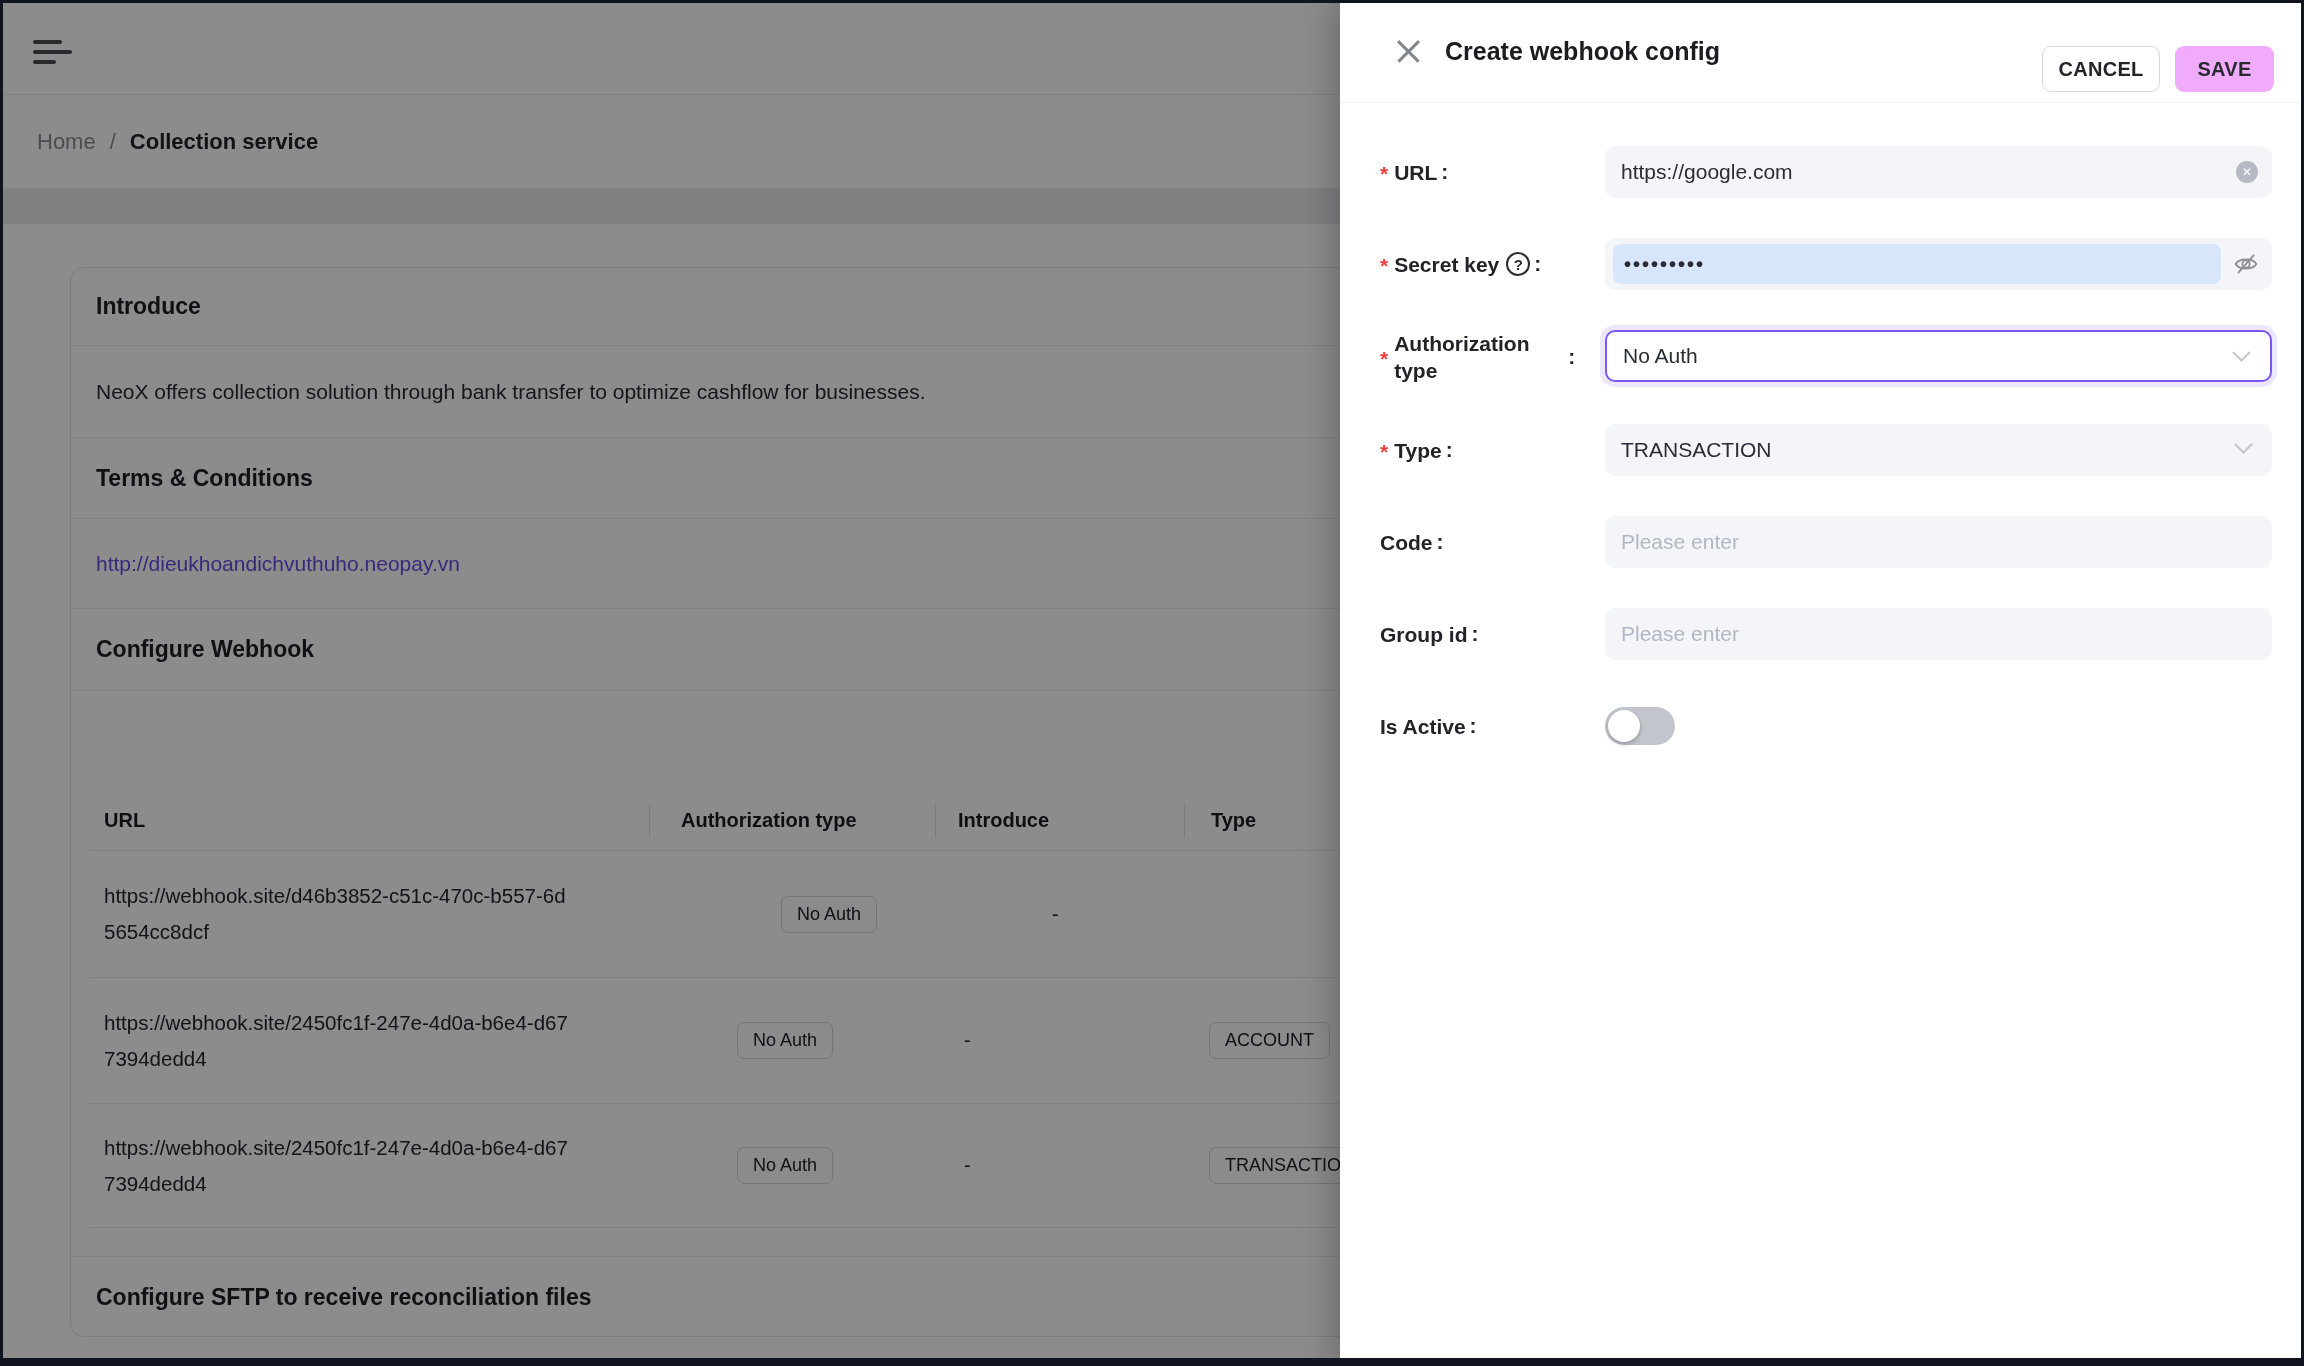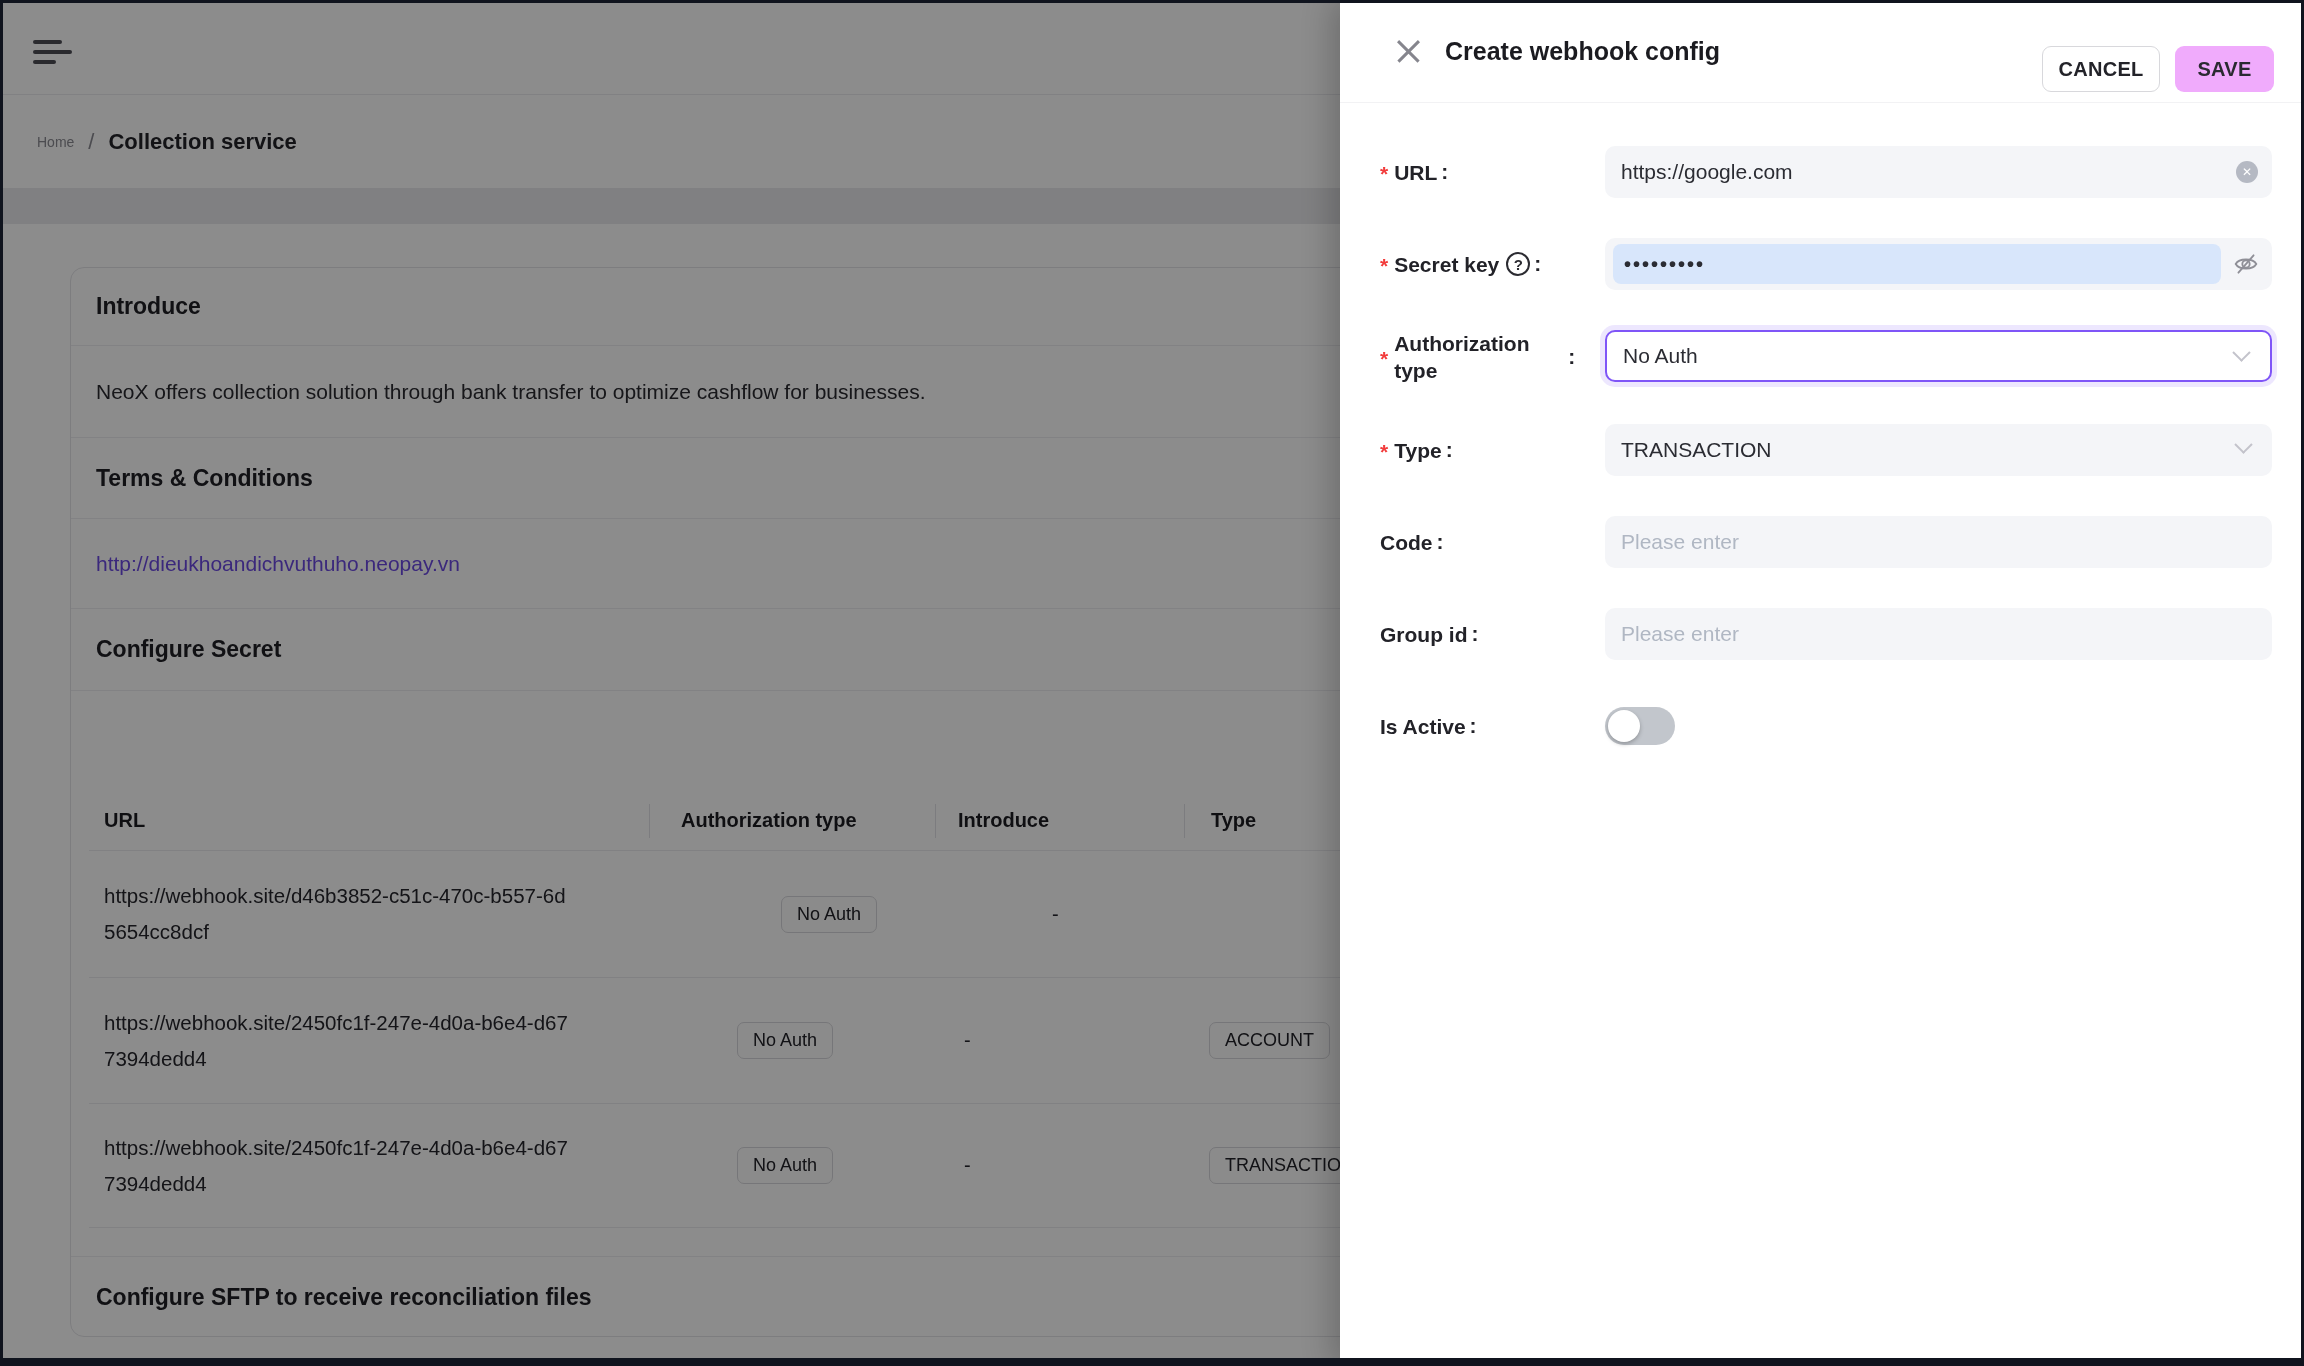--- a/index.html
+++ b/index.html
@@ -13,21 +13,21 @@
   
   .page { position:absolute; inset:0; background:#fff; }
   .topbar { position:absolute; left:0; top:0; width:100%; height:95px; background:#fff; border-bottom:1px solid #ececee; }
   .hamburger { position:absolute; left:33px; top:40px; width:40px; height:27px; cursor:pointer; }
   .hamburger i { display:block; height:4px; border-radius:2px; background:#4d4d55; margin-bottom:6px; }
   .hamburger i:nth-child(1){ width:29px; }
   .hamburger i:nth-child(2){ width:39px; }
   .hamburger i:nth-child(3){ width:23px; }
 
   .crumbstrip { position:absolute; left:0; top:95px; width:100%; height:93px; background:#fff; display:flex; align-items:center; padding-left:37px; }
-  .crumb-home { color:#8a8a92; font-size:14px; }
+  .crumb-home { color:#8a8a92; font-size:22px; }
   .crumb-sep { color:#8a8a92; font-size:22px; margin:0 14px; }
   .crumb-cur { color:#232329; font-size:22px; font-weight:700; }
 
   .graystrip { position:absolute; left:0; top:188px; width:100%; height:36px; background:#e9eaed; }
   .contentbg { position:absolute; left:0; top:224px; width:100%; bottom:0; background:#fff; }
 
   .card { position:absolute; left:70px; top:267px; width:1850px; height:1070px; background:#fff; border:1px solid #e4e4e8; border-radius:14px; overflow:hidden; display:flex; flex-direction:column; }
   .sec-head { flex:none; display:flex; align-items:center; padding-left:25px; font-size:23px; font-weight:700; color:#202026; border-bottom:1px solid #ededf0; cursor:pointer; }
   .sec-body { flex:none; display:flex; align-items:center; padding-left:25px; font-size:21px; color:#2a2a30; border-bottom:1px solid #ededf0; }
   .h-intro { height:78px; } .b-intro { height:92px; }
@@ -130,21 +130,21 @@
       </div>
 
       <div class="sec-head h-terms">
         <span>Terms &amp; Conditions</span>
       </div>
       <div class="sec-body b-terms">
         <a class="terms-link">http://dieukhoandichvuthuho.neopay.vn</a>
       </div>
 
       <div class="sec-head h-webhook">
-        <span>Configure Secret</span>
+        <span>Configure Webhook</span>
       </div>
       <div class="sec-body b-webhook">
         <div class="wh-table">
           <div class="t-row t-head">
             <div class="t-cell">URL</div>
             <div class="t-cell">Authorization type</div>
             <div class="t-cell">Introduce</div>
             <div class="t-cell">Type</div>
           </div>
 

